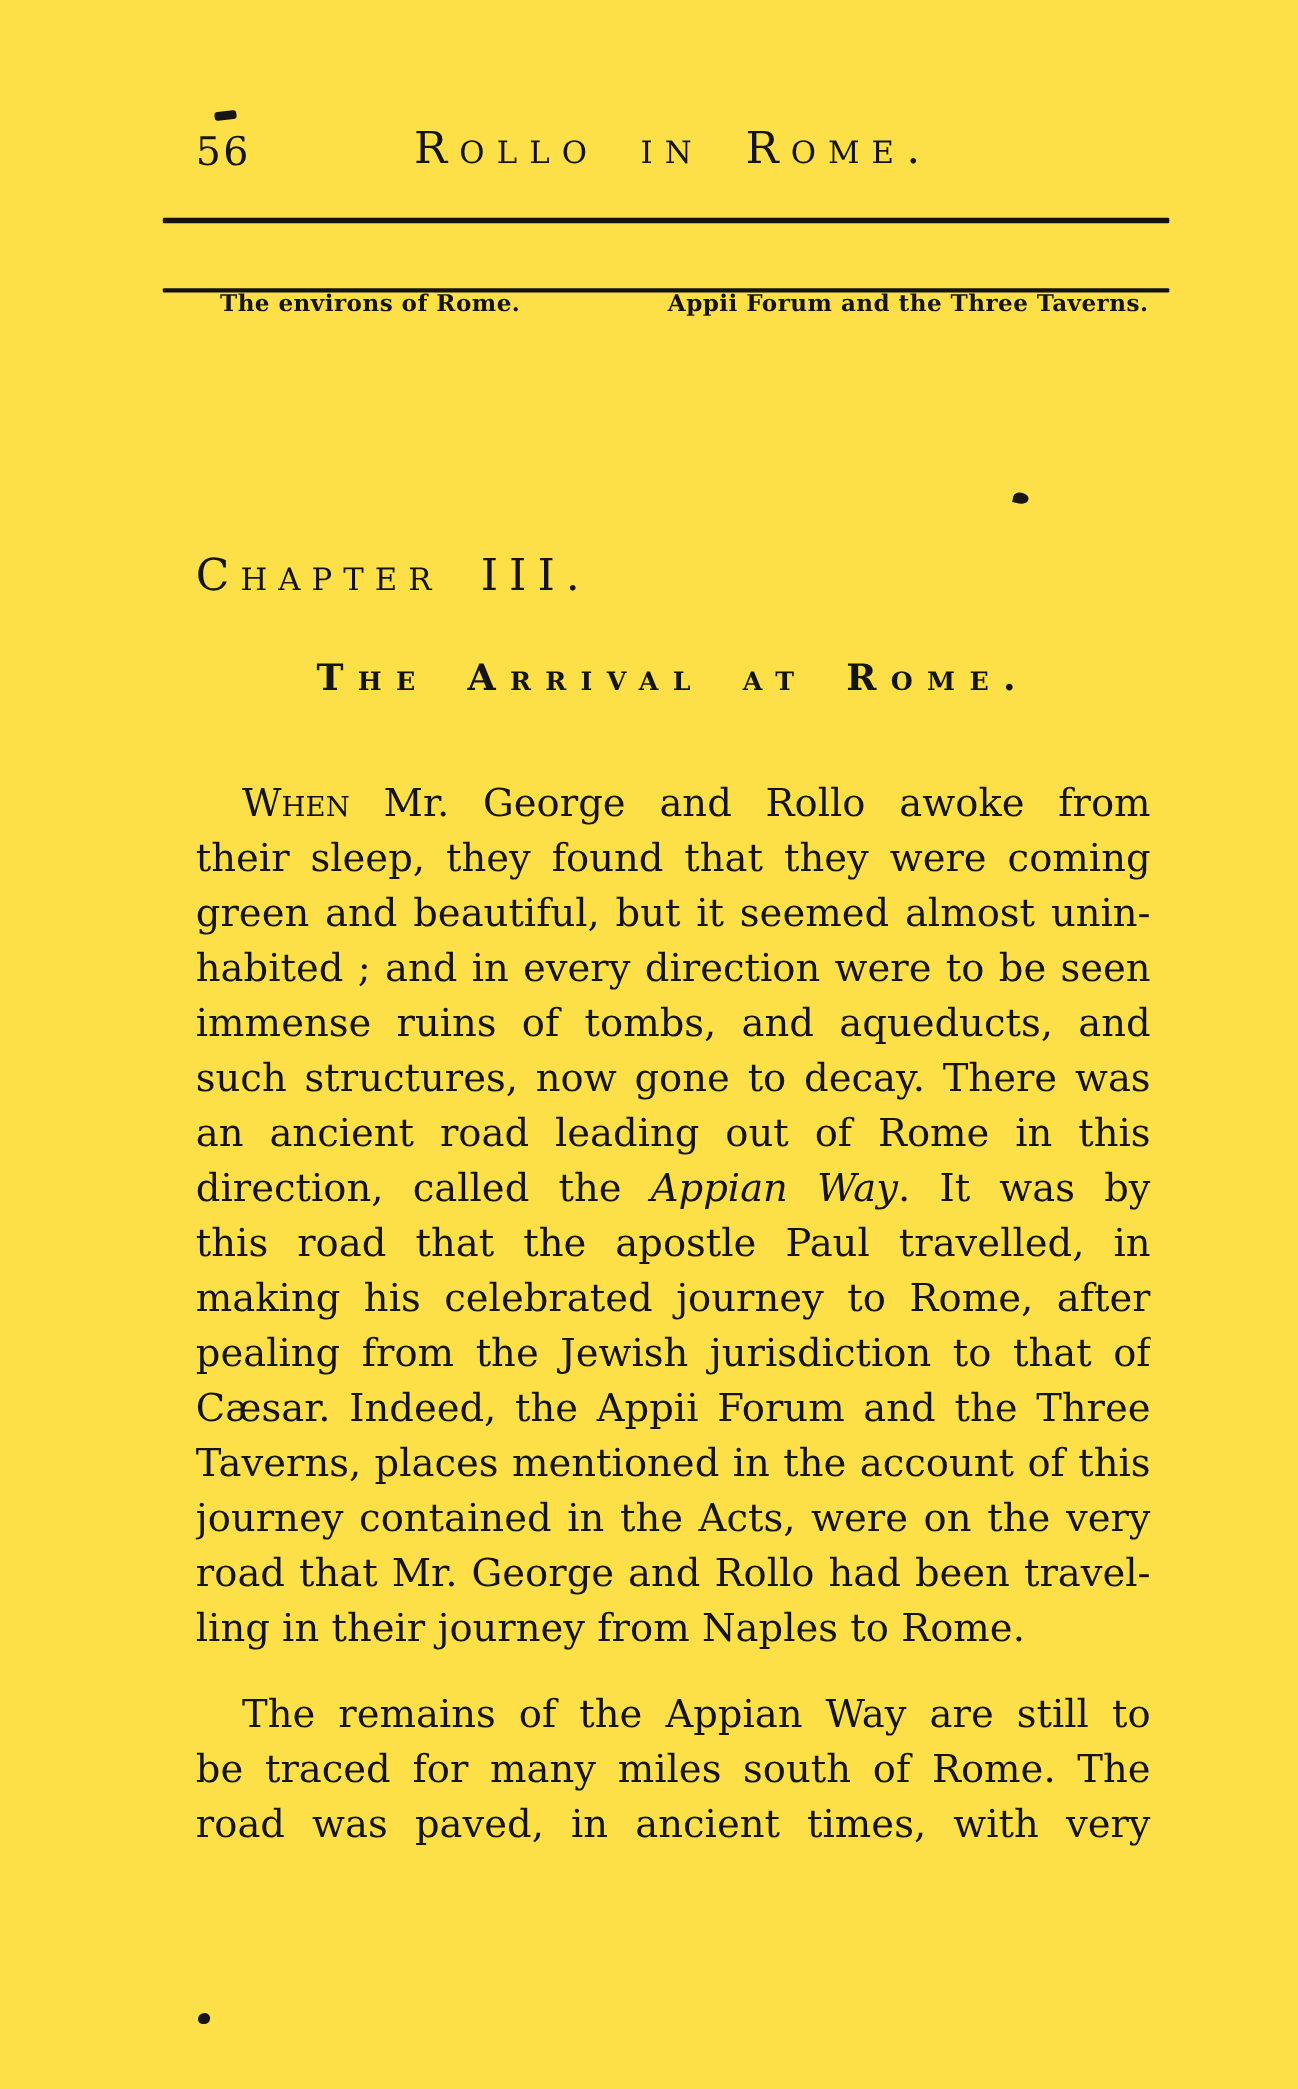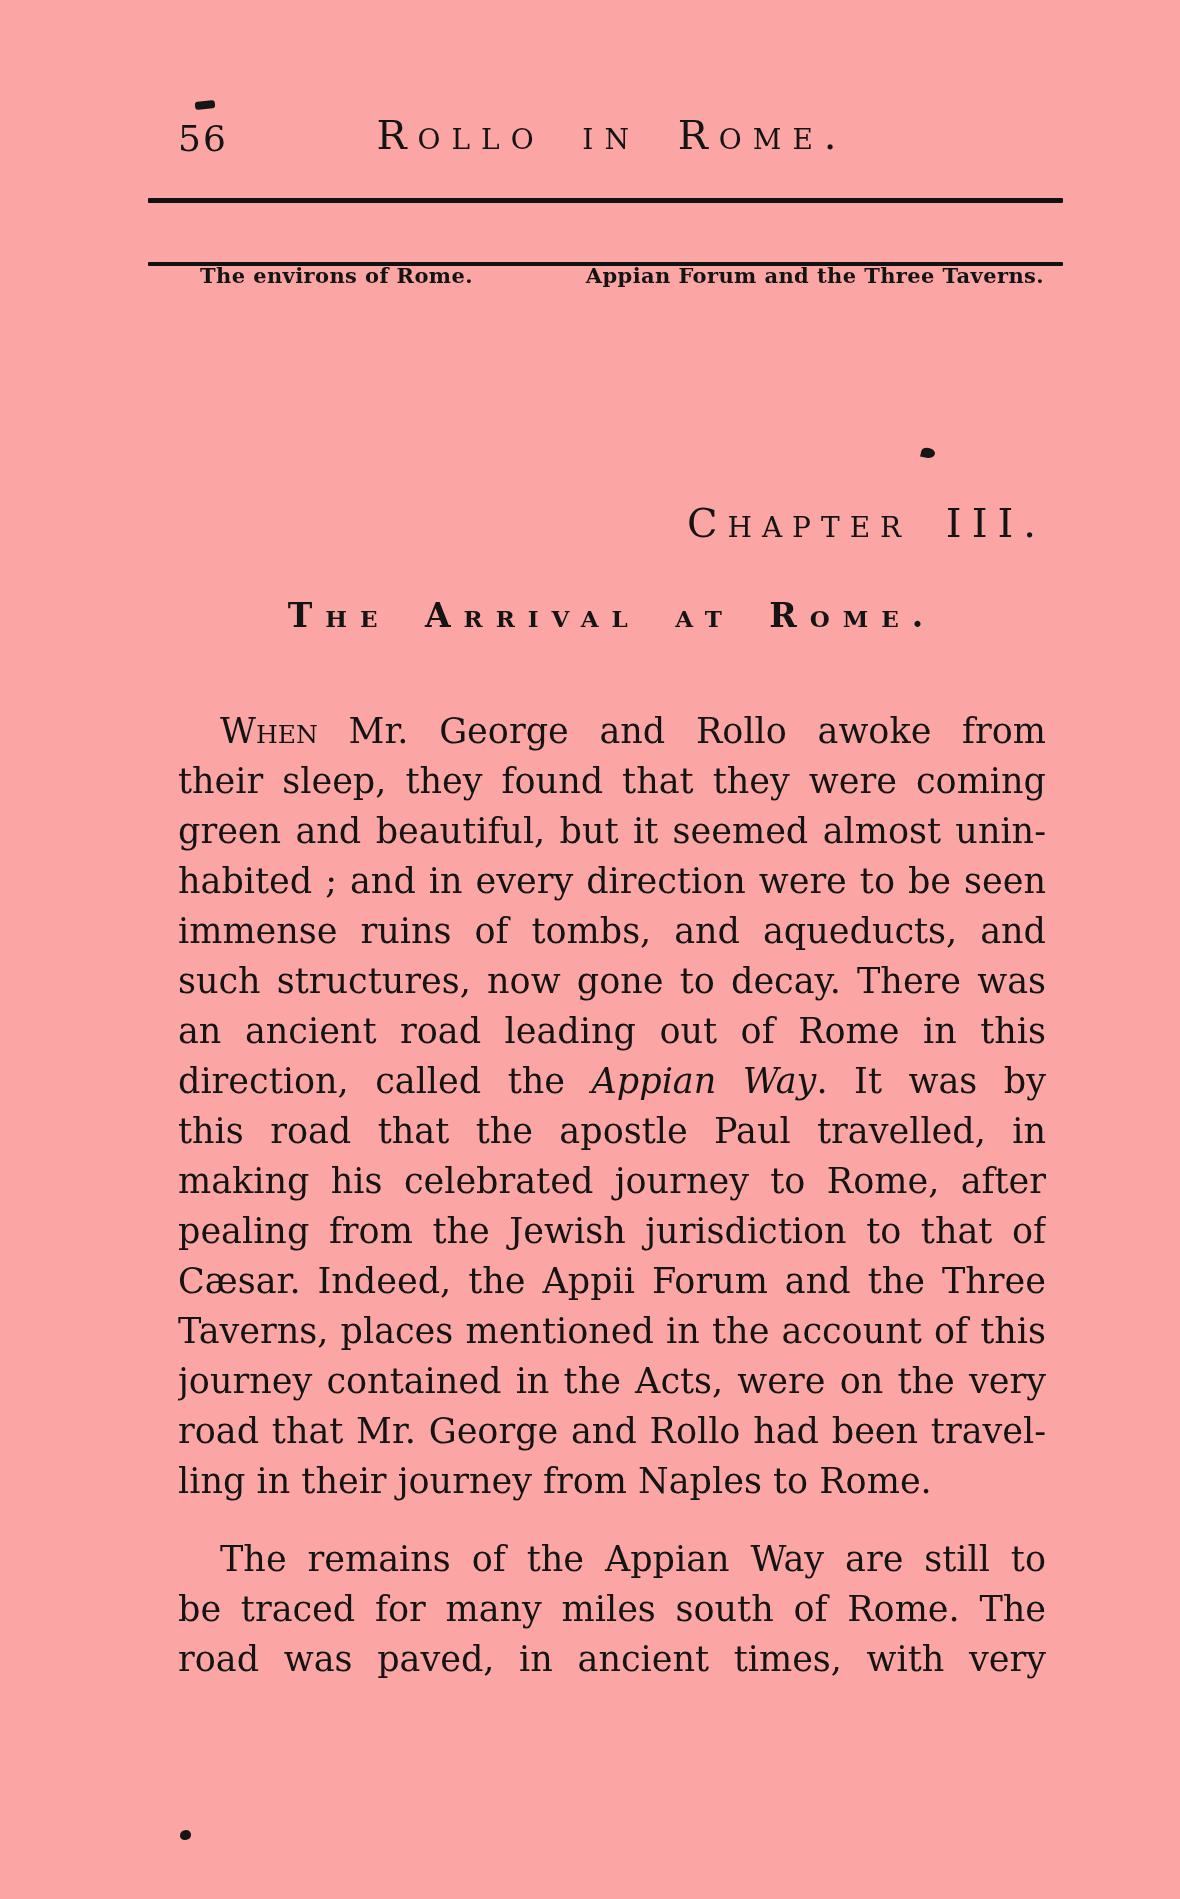--- a/index.html
+++ b/index.html
@@ -2,21 +2,21 @@
 <html><head>
 <meta charset="utf-8">
 <style>
   * { margin: 0; padding: 0; box-sizing: border-box; }
   html, body { background: #e8e8e6; }
   .page {
     position: relative;
     width: 1180px;
     height: 1899px;
     margin: 0 auto;
-    background: #fca5a5;
+    background: #fde047;
     color: #141414;
     font-family: "DejaVu Serif", "Liberation Serif", serif;
     overflow: hidden;
   }
 
   
   .page-head {
     position: absolute;
     top: 112px; left: 178px; right: 134px;
     height: 52px;
@@ -44,21 +44,21 @@
     display: flex; justify-content: space-between;
     font-size: 21px; font-weight: 700;
     letter-spacing: 0.4px;
     padding-left: 22px; padding-right: 2px; margin-top: 44px;
   }
 
   
   .chapter-heading {
     position: absolute;
     top: 500px; left: 178px; right: 134px;
-    text-align: right;
+    text-align: left;
     font-weight: 400;
     font-size: 40px;
     font-variant: small-caps;
     letter-spacing: 10px;
     word-spacing: 12px;
   }
   .chapter-subheading {
     position: absolute;
     top: 596px; left: 178px; right: 134px;
     text-align: center;
@@ -112,21 +112,21 @@
 
   <header class="page-head">
     <span class="page-num">56</span>
     <span class="running-title">Rollo in Rome.</span>
   </header>
 
   <div class="rule rule-top"></div>
 
   <div class="subhead">
     <span>The environs of Rome.</span>
-    <span>Appian Forum and the Three Taverns.</span>
+    <span>Appii Forum and the Three Taverns.</span>
   </div>
 
   <div class="rule rule-bottom"></div>
 
   <div class="speck speck-comma"></div>
 
   <h1 class="chapter-heading">Chapter III.</h1>
   <h2 class="chapter-subheading">The Arrival at Rome.</h2>
 
   <div class="body-text">

